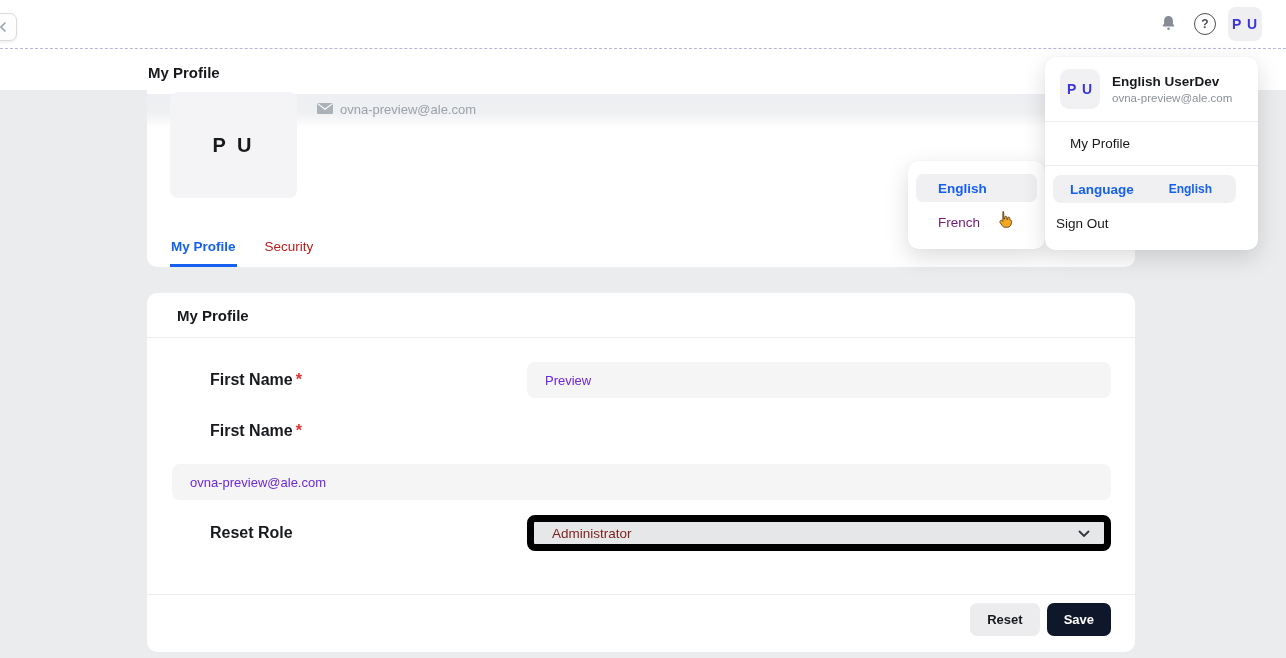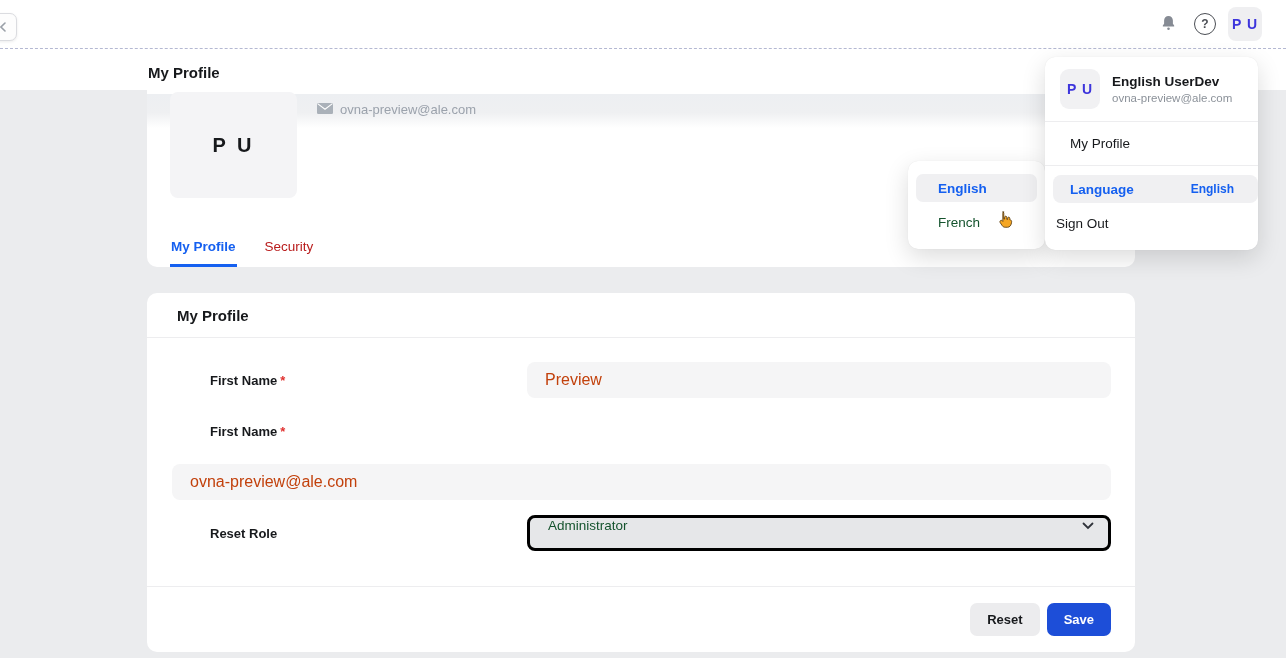--- a/index.html
+++ b/index.html
@@ -39,57 +39,57 @@
   .tab{font-size:13.5px;padding:0 1px 10px;cursor:pointer;color:#b91c1c;font-weight:500;}
   .tab.active{color:#1560f0;font-weight:700;border-bottom:3px solid #1560f0;}
 
   
   .card2{position:absolute;left:147px;top:293px;width:988px;height:359px;background:#fff;
          border-radius:10px;z-index:2;}
   .card2-header{height:44px;border-bottom:1px solid #ededef;display:flex;align-items:center;}
   .card2-title{margin-left:30px;font-size:15px;font-weight:700;}
   .form{padding-top:24px;}
   .form-row{display:flex;align-items:center;height:36px;margin:0 24px 15px 25px;}
-  .form-label{width:317px;font-size:13px;font-weight:700;color:#17191c;flex:none;padding-left:38px;}
+  .form-label{width:317px;font-size:16px;font-weight:700;color:#17191c;flex:none;padding-left:38px;}
   .req{color:#e0312f;margin-left:3px;}
   .form-input{flex:1;height:36px;background:#f5f5f6;border:none;border-radius:8px;
-              padding:0 18px;font-size:16px;color:#c2410c;font-family:"Liberation Sans",sans-serif;
+              padding:0 18px;font-size:13px;color:#6d28d9;font-family:"Liberation Sans",sans-serif;
               box-sizing:border-box;min-width:0;}
-  .form-select{flex:1;height:36px;background:#e6e7e9;border:3px solid #000000;border-radius:8px;
-               display:flex;justify-content:space-between;
-               padding:0 14px 0 18px;font-size:13.5px;color:#14532d;box-sizing:border-box;cursor:pointer;}
-  .card2-footer{position:absolute;left:0;bottom:16px;width:100%;height:50px;border-top:1px solid #ededef;
-                display:flex;align-items:flex-end;justify-content:flex-end;gap:7px;
+  .form-select{flex:1;height:36px;background:#e6e7e9;border:7px solid #000000;border-radius:8px;
+               display:flex;align-items:center;justify-content:space-between;
+               padding:0 14px 0 18px;font-size:13.5px;color:#7f1d1d;box-sizing:border-box;cursor:pointer;}
+  .card2-footer{position:absolute;left:0;bottom:8px;width:100%;height:50px;border-top:1px solid #ededef;
+                display:flex;align-items:center;justify-content:flex-end;gap:7px;
                 padding-right:24px;box-sizing:border-box;}
   .btn{height:33px;padding:0 17px;border:none;border-radius:7px;font-size:13px;font-weight:700;
        font-family:"Liberation Sans",sans-serif;cursor:pointer;}
   .btn-reset{background:#ececee;color:#17191c;}
-  .btn-save{background:#1d4ed8;color:#fff;}
+  .btn-save{background:#0f172a;color:#fff;}
 
   
   .user-menu{position:absolute;left:1045px;top:57px;width:213px;height:193px;background:#fff;
              border-radius:10px;box-shadow:0 8px 24px rgba(0,0,0,.14),0 0 1px rgba(0,0,0,.1);z-index:30;}
   .um-header{display:flex;align-items:center;gap:12px;height:64px;padding-left:15px;}
   .um-avatar{width:40px;height:40px;background:#f1f1f3;border-radius:9px;display:flex;align-items:center;
              justify-content:center;font-size:14px;font-weight:700;color:#3d35dc;letter-spacing:1px;}
   .um-name{font-size:13.5px;font-weight:700;}
   .um-email{font-size:11.5px;color:#8b9199;margin-top:3px;}
   .um-divider{height:1px;background:#ededef;}
   .um-item{height:43px;display:flex;align-items:center;padding-left:25px;font-size:13.5px;cursor:pointer;}
-  .um-lang{margin:9px 0 0 8px;height:28px;background:#f0f0f2;border-radius:8px;display:flex;
+  .um-lang{margin:9px 22px 0 8px;height:28px;background:#f0f0f2;border-radius:8px;display:flex;
            align-items:center;justify-content:space-between;padding:0 24px 0 17px;cursor:pointer;}
   .um-lang-label{font-size:13.5px;font-weight:700;color:#1560f0;}
   .um-lang-value{font-size:12px;font-weight:700;color:#1560f0;}
   .um-signout{height:40px;display:flex;align-items:center;padding-left:11px;font-size:13.5px;cursor:pointer;}
 
   
   .lang-menu{position:absolute;left:908px;top:161px;width:137px;height:88px;background:#fff;
              border-radius:10px;box-shadow:0 8px 24px rgba(0,0,0,.14),0 0 1px rgba(0,0,0,.1);z-index:29;}
   .lm-item{margin:0 8px;height:28px;display:flex;align-items:center;padding-left:22px;
-           font-size:13.5px;border-radius:7px;cursor:pointer;color:#14532d;}
+           font-size:13.5px;border-radius:7px;cursor:pointer;color:#701a75;}
   .lm-item.selected{margin-top:13px;background:#f0f0f2;color:#1560f0;font-weight:700;}
   .lm-item.hovered{margin-top:6px;}
   .cursor-icon{position:absolute;left:87px;top:49px;pointer-events:none;}
 </style>
 </head>
 <body>
 
 <div class="stage">
 
   <div class="topbar">

